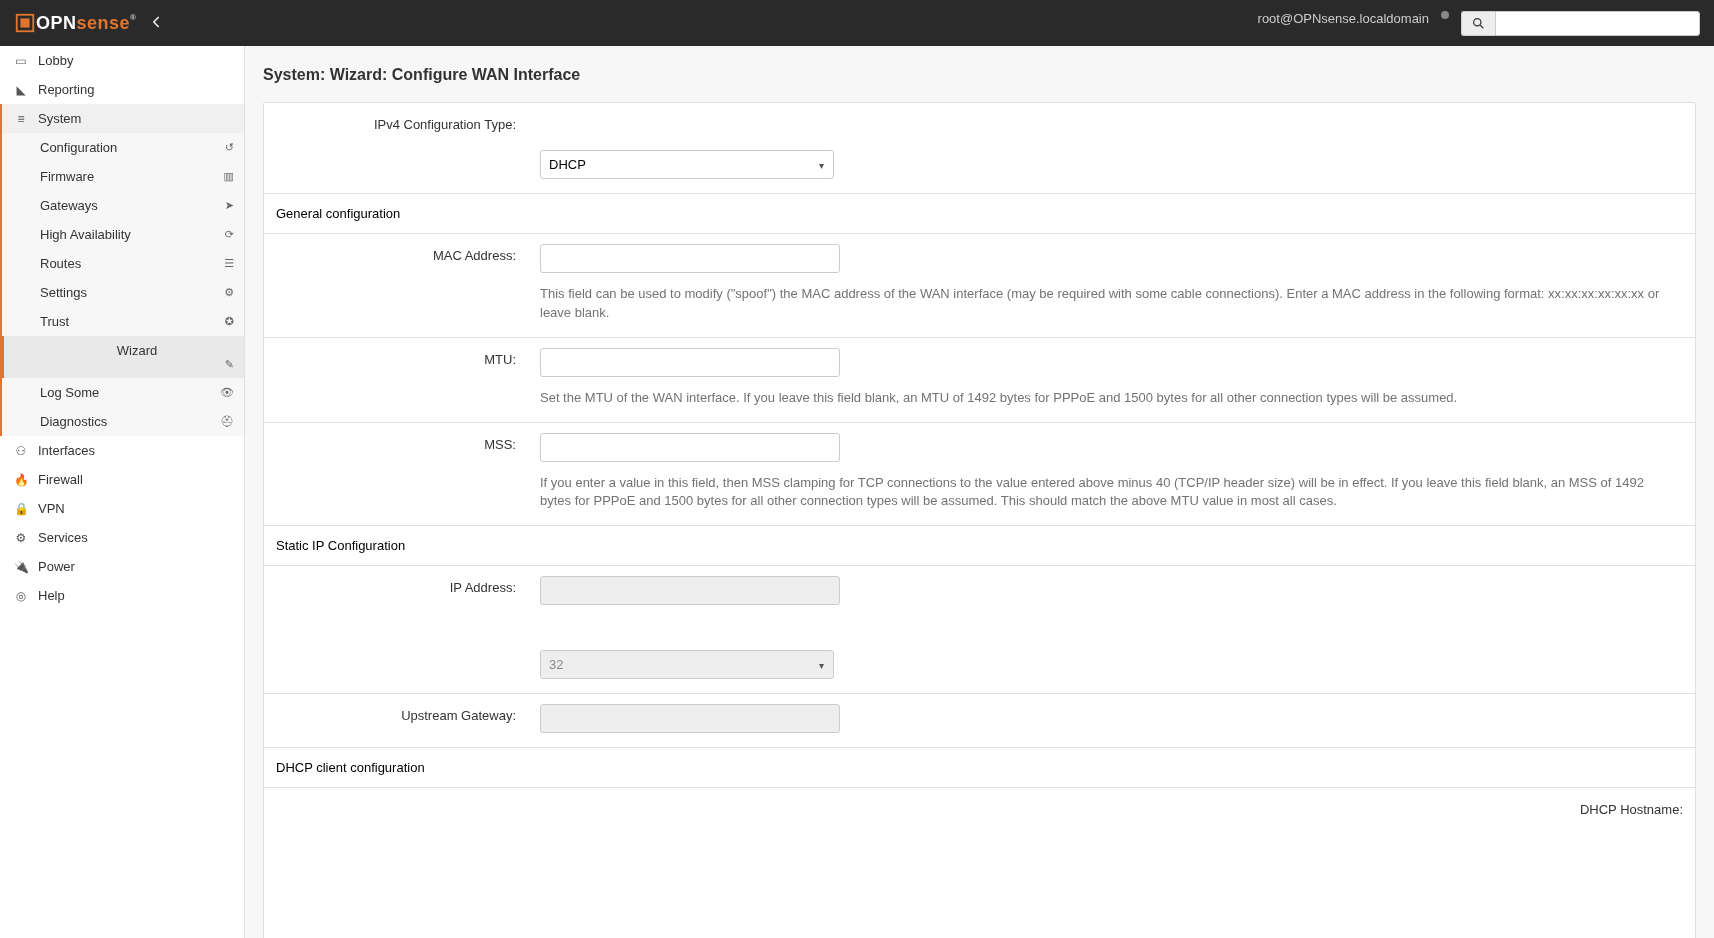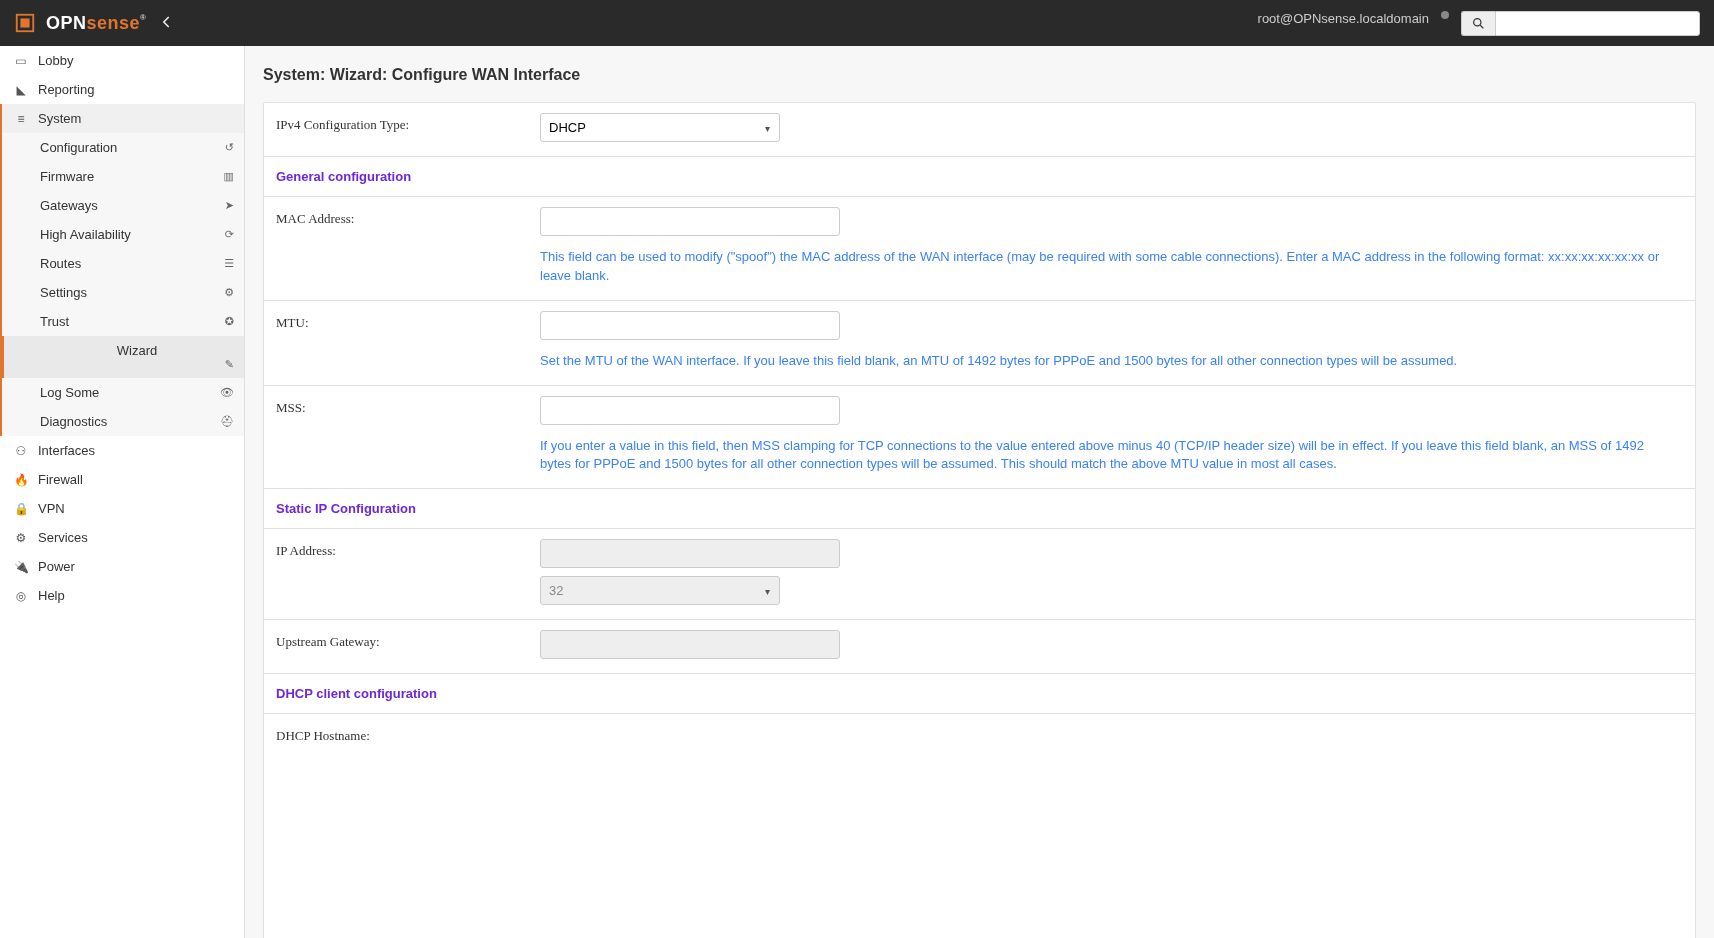--- a/index.html
+++ b/index.html
@@ -24,21 +24,21 @@
     position: fixed;
     top: 0; left: 0; right: 0;
     height: 46px;
     background: var(--dark);
     color: #ddd;
     display: flex;
     align-items: center;
     padding: 0 14px;
     z-index: 100;
   }
-  .brand { display: flex; align-items: center; gap: 10px; color: #fff; font-weight: bold; font-size: 18px; letter-spacing: .5px;}
+  .brand { display: flex; align-items: center; gap: 0; color: #fff; font-weight: bold; font-size: 18px; letter-spacing: .5px;}
   .brand .brand-sense { color: #e2752e; font-weight: 700; }
   .brand .reg { font-size: 8px; vertical-align: top; color:#ccc;}
   .brand svg { height: 24px; }
   .nav-chevron { margin-left: 14px; color:#eee; font-size:16px;}
   .top-right { margin-left: auto; display: flex; align-items: flex-start; gap: 12px; }
   .hostname { color: #ccc; font-size: 13px; }
   .status-dot { width:8px; height:8px; background:#888; border-radius:50%; display:inline-block;}
   .search-group { display:flex; align-items:stretch; }
   .search-btn { background:#eee; border:1px solid #ccc; border-right:none; width:34px; display:flex; align-items:center; justify-content:center; border-radius:3px 0 0 3px;}
   .search-input { width:205px; border:1px solid #ccc; border-radius:0 3px 3px 0; padding:4px 8px; font-size:13px;}
@@ -63,28 +63,28 @@
   .nav-top.has-active { border-left: 2px solid var(--orange); }
   .nav-top.has-active > a { padding-left:12px; }
 
   
   .main { margin-left: var(--sidebar-w); margin-top:46px; padding: 12px 18px 60px; min-height: calc(100vh - 46px); position:relative;}
   h2.page-title { font-size:16px; font-weight:600; margin:8px 0 18px; color:#333;}
 
   .panel { background:#fff; border:1px solid var(--border); border-radius:2px;}
   .form-row { display:flex; border-bottom:1px solid var(--border); }
   .form-row:last-child { border-bottom:none;flex-direction:column;}
-  .form-label { flex:0 0 264px; padding:14px 12px; color:#333; font-size:13px;font-family:Liberation Serif, serif;}
+  .form-label { flex:0 0 264px; padding:14px 12px; text-align:right; color:#333; font-size:13px;}
   .form-field { flex:1; padding:10px 12px 14px;}
-  .section-hdr { padding:12px 12px; font-weight:700; color:#6d28d9; border-bottom:1px solid var(--border);}
+  .section-hdr { padding:12px 12px; font-weight:400; color:#000000; border-bottom:1px solid var(--border);}
   .form-control { width:300px; max-width:100%; border:1px solid #ccc; border-radius:3px; padding:6px 8px; font-size:13px; background:#fff;}
-  .select-wrap { position:relative; width:240px;}
+  .select-wrap { position:relative; width:294px;margin-top:37px;}
   .select-wrap .caret { position:absolute; right:10px; top:50%; transform:translateY(-50%); pointer-events:none; color:#555; font-size:10px;}
   .form-control[disabled] { background:#eee; color:#888;}
-  .help { color:#3b82f6; font-size:13px; margin-top:12px; line-height:1.45; padding-right:10px;}
+  .help { color:#737373; font-size:13px; margin-top:12px; line-height:1.45; padding-right:10px;}
 </style>
 </head>
 <body>
 
 <div class="topnav">
   <div class="brand">
     <svg viewBox="0 0 24 24" width="22" height="22">
       <rect x="3" y="3" width="18" height="18" fill="none" stroke="#e2752e" stroke-width="2"></rect>
       <rect x="7" y="7" width="10" height="10" fill="#e2752e"></rect>
     </svg>

